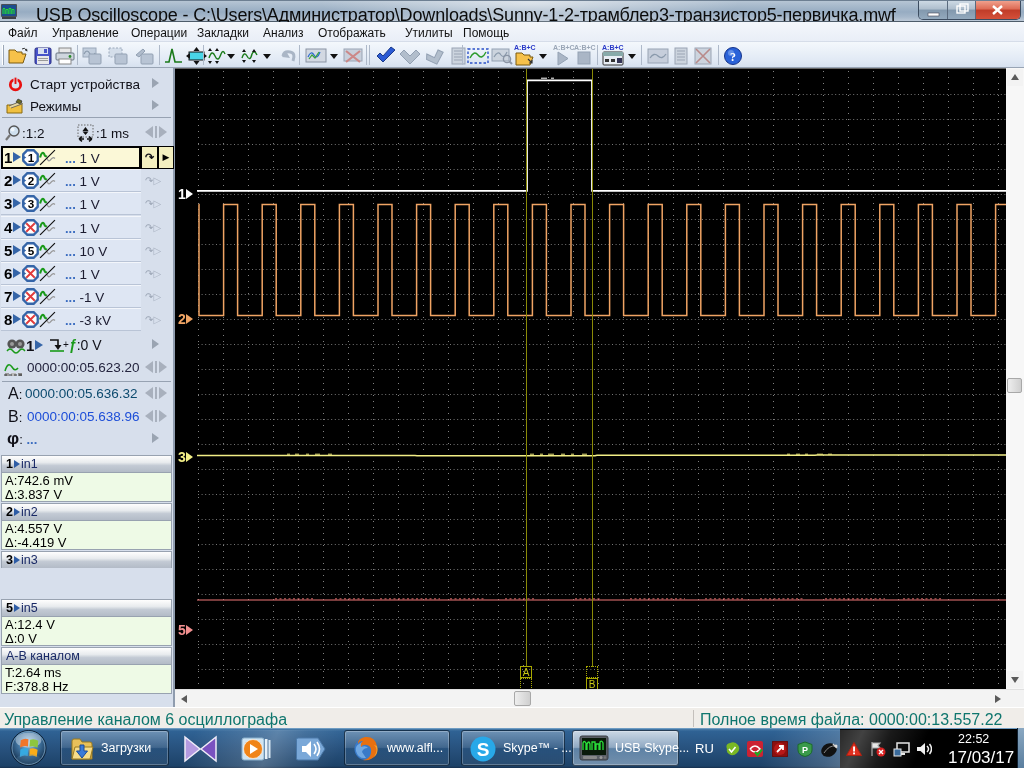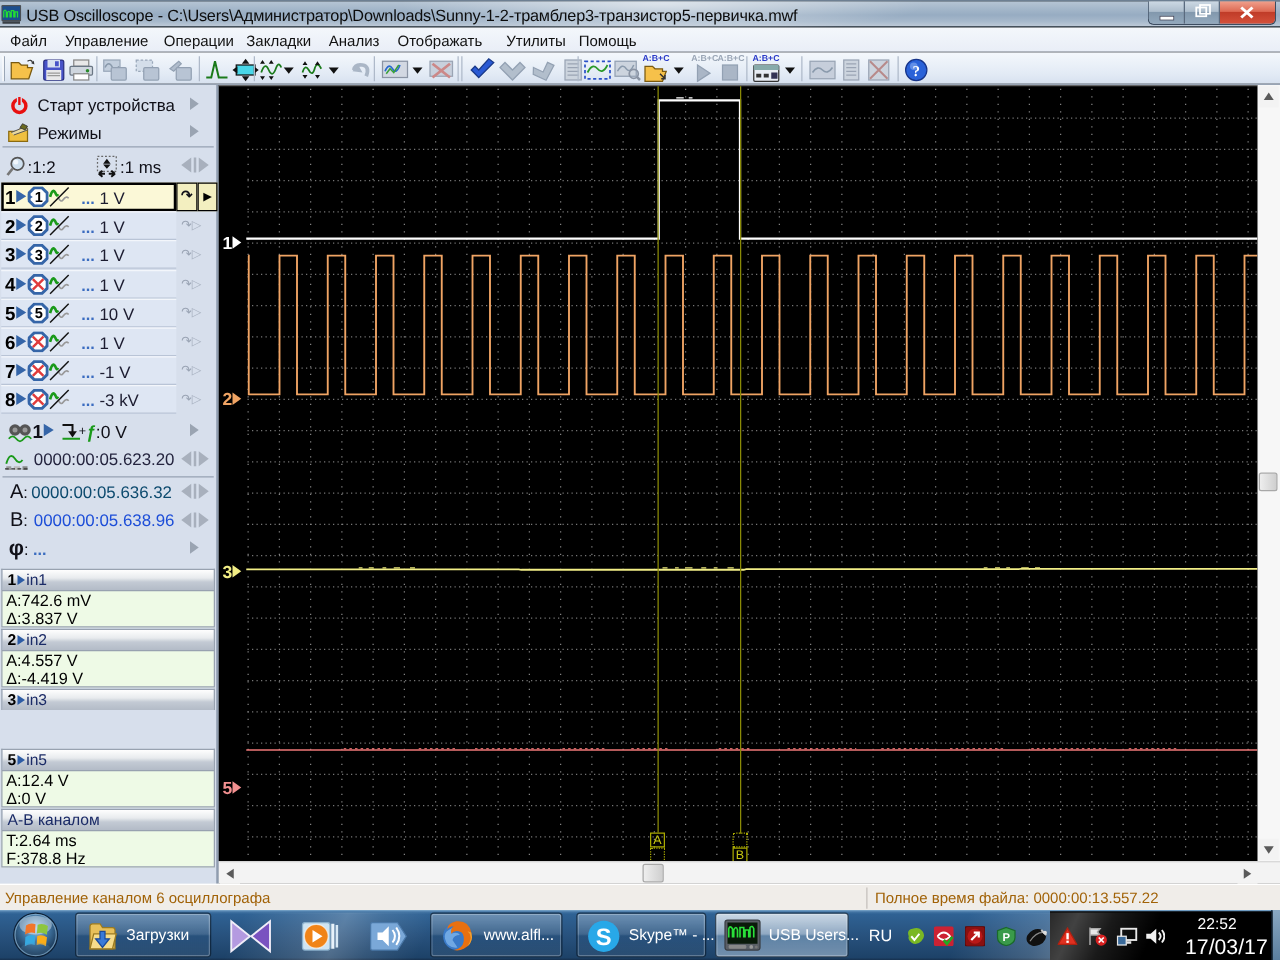--- a/index.html
+++ b/index.html
@@ -1,19 +1,19 @@
 <!DOCTYPE html>
 <html><head><meta charset="utf-8"><title>USB Oscilloscope</title><style>
 *{margin:0;padding:0;box-sizing:border-box}
 html,body{width:1024px;height:768px;overflow:hidden;font-family:"Liberation Sans",sans-serif;background:#000;position:relative}
 .abs{position:absolute}
 
 #title{left:0;top:0;width:1024px;height:22px;border-bottom:1px solid #4e5c6a;background:linear-gradient(180deg,#b6c5d4 0%,#a4b7ca 30%,#97acc2 55%,#a6b8cb 80%,#bdc9d7 100%);border-top:1px solid #6d7f92;}
 #title .shine{position:absolute;left:280px;top:0;width:500px;height:22px;background:radial-gradient(ellipse 60% 160% at 50% 10%,rgba(255,255,255,.55),rgba(255,255,255,0) 70%);}
-#title .ttext{position:absolute;left:21px;top:3.5px;font-size:13px;letter-spacing:-0.15px;color:#0c0c0c;white-space:nowrap}
+#title .ttext{position:absolute;left:36px;top:3.5px;font-size:18px;letter-spacing:-0.15px;color:#0c0c0c;white-space:nowrap}
 #wbtns{position:absolute;right:3px;top:0;width:103px;height:19px;border:1px solid #3c4c60;border-top:none;border-radius:0 0 5px 5px;overflow:hidden;display:flex}
 #wbtns .wb{height:100%;border-right:1px solid #5a6a7e;background:linear-gradient(180deg,#cdd9e4 0%,#aebecd 45%,#8298ad 50%,#93a9bd 100%);color:#fff;text-align:center;font-weight:bold;position:relative}
 #wbtns .close{background:linear-gradient(180deg,#f0a08c 0%,#dd6a54 45%,#c03c28 50%,#d4503a 100%);border-right:none}
 
 #menu{left:0;top:22px;width:1024px;height:20px;background:linear-gradient(180deg,#f4f7fb,#e9eef7);border-bottom:1px solid #d6dde9;font-size:12px;color:#111;}
 #menu span{position:absolute;top:4px}
 
 #tools{left:0;top:42px;width:1024px;height:26px;background:linear-gradient(180deg,#f4f8fc 0%,#e2eaf5 70%,#d7e1ef 100%);border-bottom:1px solid #98a4b4}
 .tsep{position:absolute;top:3px;width:1px;height:20px;background:#aeb9c9}
 
@@ -35,21 +35,21 @@
 .mk{position:absolute;font-size:14px;font-weight:bold;line-height:14px;white-space:nowrap}
 .mk i{display:inline-block;width:0;height:0;border-top:5px solid transparent;border-bottom:5px solid transparent;margin-left:0px}
 .curs{position:absolute;width:1px;background:#8a8a06}
 .clab{position:absolute;width:12px;height:12px;font-size:10px;line-height:11px;text-align:center;color:#c9c913}
 
 #vscroll{left:1006px;top:68px;width:18px;height:621px;background:#f7f7f7}
 #hscroll{left:175px;top:689px;width:849px;height:18px;background:#f3f3f3;border-top:1px solid #e0e0e0}
 .sbtn{position:absolute;background:#f3f3f3;color:#555;text-align:center}
 .sthumb{position:absolute;background:linear-gradient(90deg,#eee,#cfcfcf);border:1px solid #a8a8a8;border-radius:2px}
 
-#status{left:0;top:707px;width:1024px;height:21px;background:#f0ede9;border-top:1px solid #fff;font-size:12px;color:#a16207}
+#status{left:0;top:707px;width:1024px;height:21px;background:#f0ede9;border-top:1px solid #fff;font-size:16px;color:#0f766e}
 
 #task{left:0;top:728px;width:840px;height:40px;background:linear-gradient(180deg,#5587b2 0%,#2f6294 8%,#28527e 50%,#1d4268 95%,#16304e 100%);}
 .tbtn{position:absolute;top:2px;height:36px;border:1px solid rgba(10,30,50,.75);border-radius:3px;background:linear-gradient(180deg,rgba(255,255,255,.30) 0%,rgba(255,255,255,.12) 48%,rgba(40,80,120,.10) 52%,rgba(255,255,255,.06) 100%);box-shadow:inset 0 0 0 1px rgba(255,255,255,.25);color:#fff;font-size:12.5px;white-space:nowrap}
 .tbtn.active{background:linear-gradient(180deg,rgba(255,255,255,.75) 0%,rgba(230,240,250,.55) 48%,rgba(160,190,215,.45) 52%,rgba(200,220,240,.5) 100%)}
 .trayico{position:absolute;top:13px;width:16px;height:16px}
 </style></head><body>
 
 <div id="title" class="abs">
  <div class="shine"></div>
  <svg class="abs" style="left:1px;top:3px" width="16" height="16" viewBox="0 0 16 16">
@@ -623,21 +623,21 @@
 
 <div class="tbtn active" style="left:572px;width:107px">
  <svg style="position:absolute;left:6px;top:4px" width="30" height="28" viewBox="0 0 30 28">
   <rect x="1" y="1" width="28" height="24" rx="2" fill="#5a5f66" stroke="#3a3f45"></rect>
   <rect x="3" y="3" width="24" height="17" fill="#0a1a0a"></rect>
   <path d="M4,15 V8 q1,-3 3,0 V15 M8,15 V9 q2,-4 3,0 V15 M13,15 V7 h3 V15 M17,15 V9 h3 V15 M21,15 V7 q2,-2 3,1 V15" stroke="#2ae03a" stroke-width="1.3" fill="none"></path>
   <rect x="4" y="21" width="14" height="3" fill="#888" rx="1"></rect>
         <circle cx="22" cy="22.5" r="1.5" fill="#999"></circle>
         <circle cx="26" cy="22.5" r="1.2" fill="#777"></circle>
  </svg>
- <span style="position:absolute;left:42px;top:10px">USB Users...</span>
+ <span style="position:absolute;left:42px;top:10px">USB Skype...</span>
 </div>
 
 <div class="abs" style="left:695px;top:13px;font-size:13px;color:#fff">RU</div>
 
 <svg class="trayico" style="left:724px">
       <path d="M3,8 q-2,-5 3,-6 q5,-2 8,2 q3,4 -1,8 q-4,4 -8,1 q-3,-2 -2,-5 Z" fill="#7ab824"></path>
       <path d="M5,8 l2.5,3 4,-5" stroke="#fff" stroke-width="1.6" fill="none"></path>
     </svg>
 <svg class="trayico" style="left:747px">
       <rect x="0" y="0" width="16" height="16" rx="2" fill="#cc2233"></rect>

